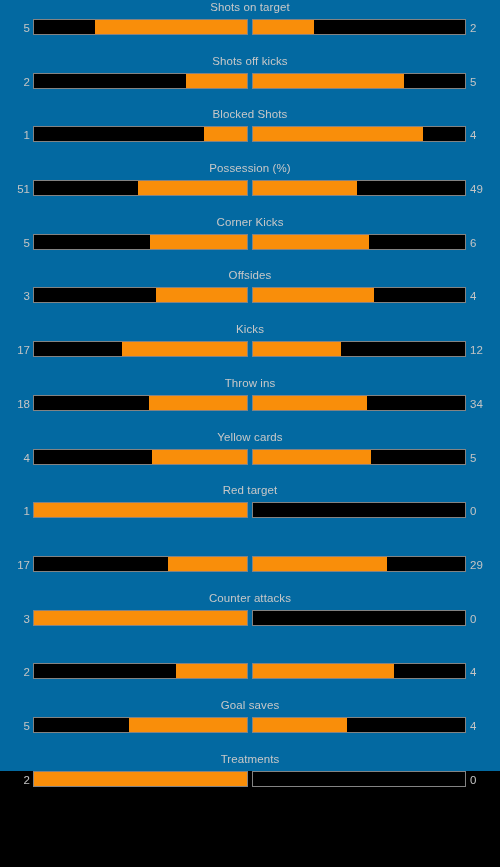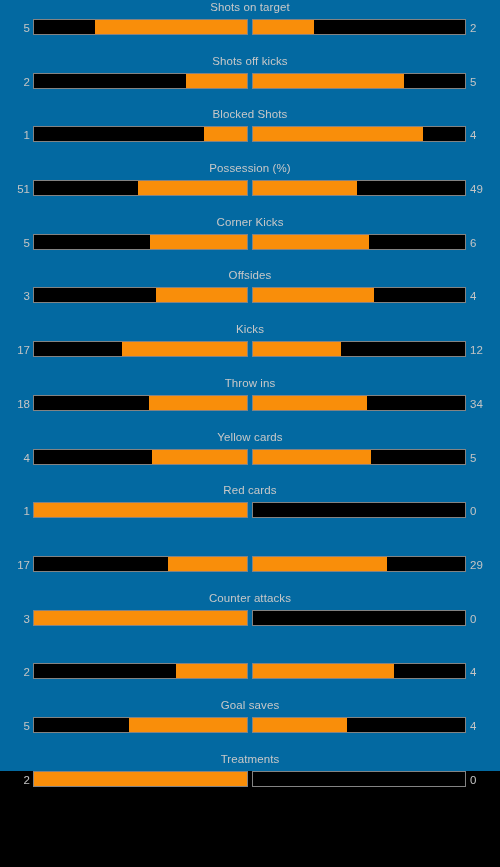--- a/index.html
+++ b/index.html
@@ -218,21 +218,21 @@
         <div class="bar-fill" style="width: 44.4%;"></div>
       </div>
       <div class="bar-track away">
         <div class="bar-fill" style="width: 55.6%;"></div>
       </div>
       <div class="side-value right">5</div>
     </div>
   </div>
 
   <div class="stat-row">
-    <div class="stat-title">Red cards</div>
+    <div class="stat-title">Red target</div>
     <div class="bar-line">
       <div class="side-value left">1</div>
       <div class="bar-track home">
         <div class="bar-fill" style="width: 100%;"></div>
       </div>
       <div class="bar-track away">
         <div class="bar-fill" style="width: 0%;"></div>
       </div>
       <div class="side-value right">0</div>
     </div>

